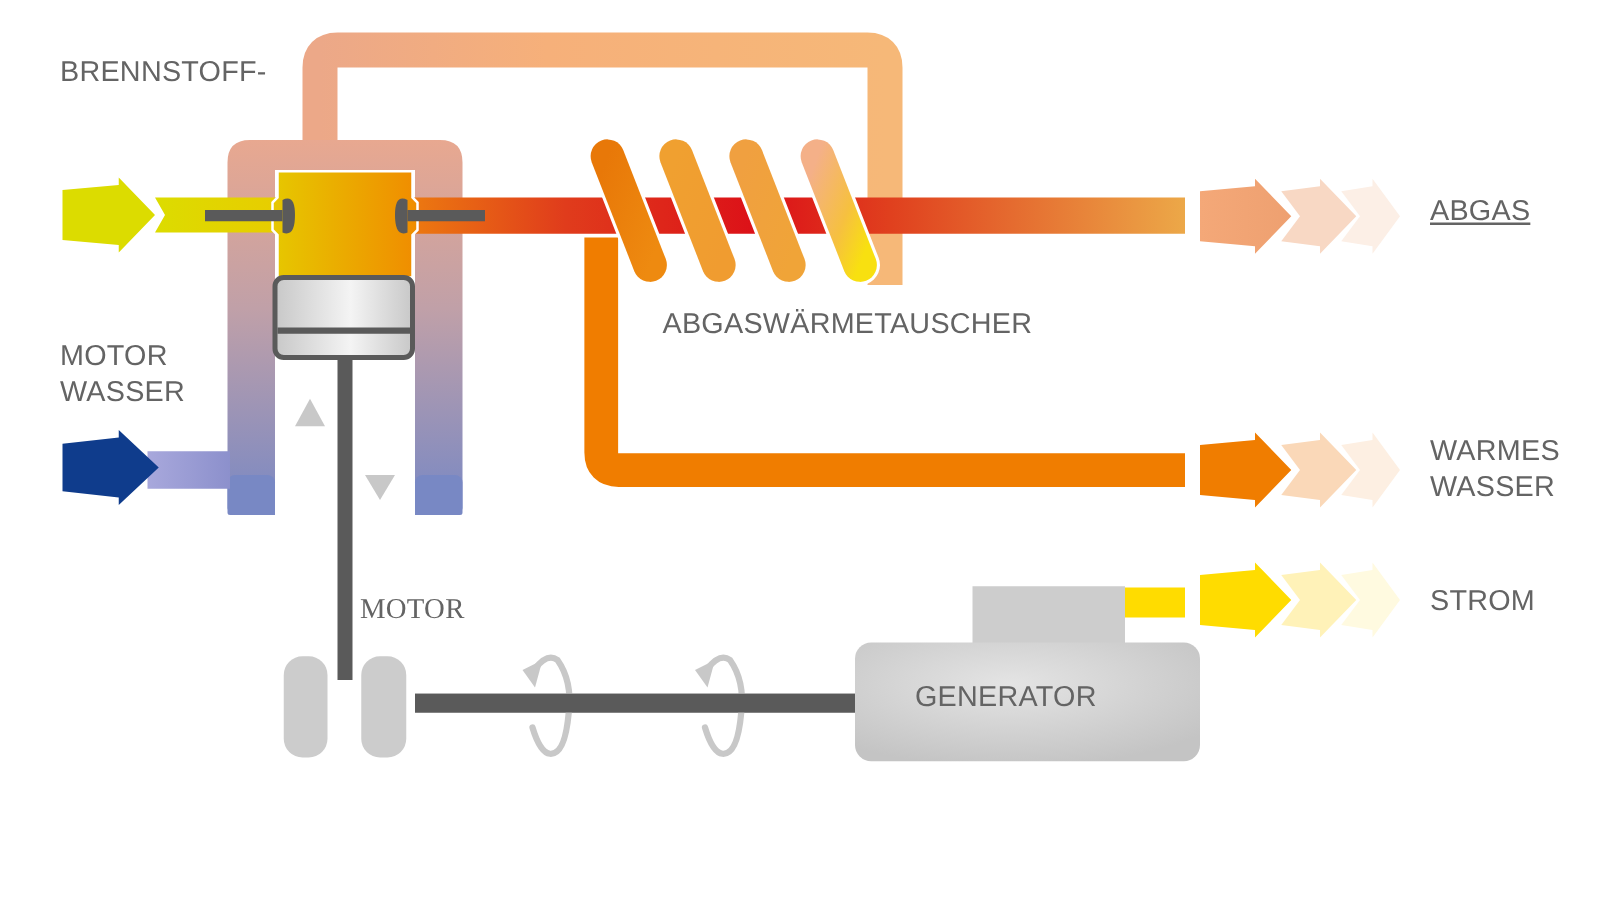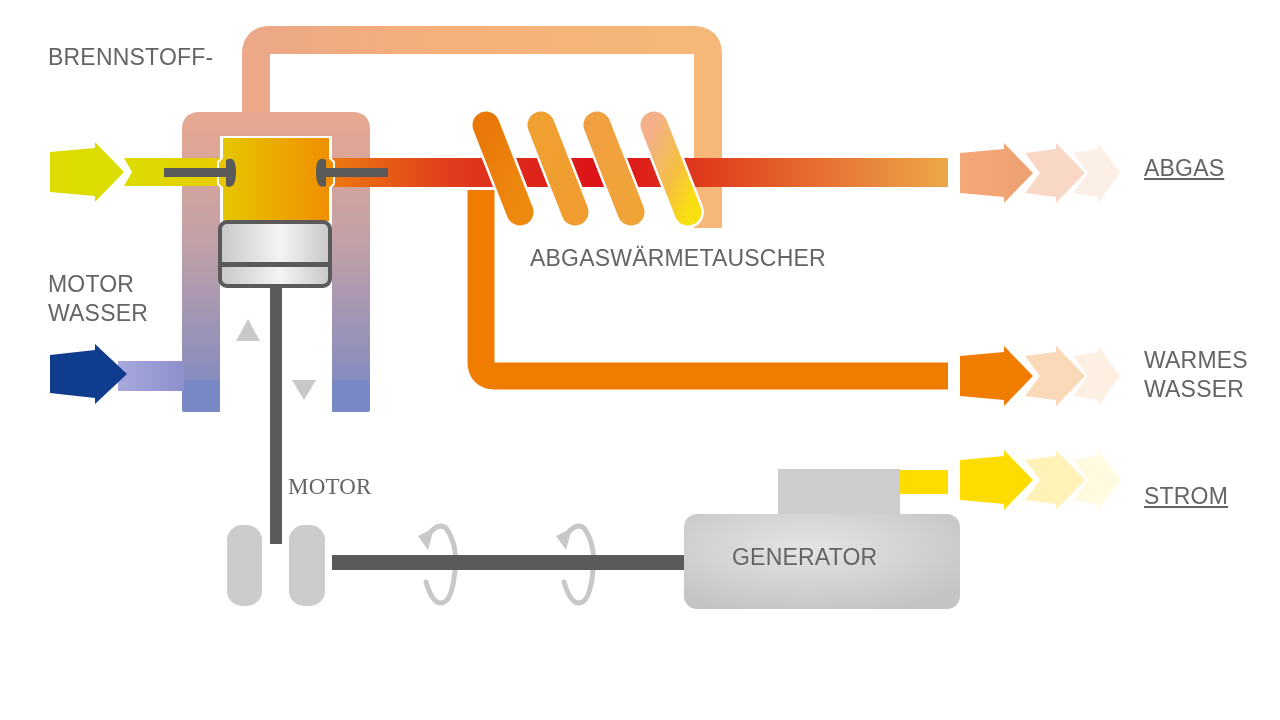--- a/index.html
+++ b/index.html
@@ -185,17 +185,17 @@
 
 <div class="lbl" style="left:514px; top:244px;margin-left:16px;">ABGASWÄRMETAUSCHER</div>
 
 <div class="lbl" style="left:1144px; top:154px;text-decoration:underline;">ABGAS</div>
 
 <div class="lbl" style="left:1144px; top:346px;">
   <span class="ln">WARMES</span>
   <span class="ln">WASSER</span>
 </div>
 
-<div class="lbl" style="left:1144px; top:482px;text-decoration:underline;">STROM</div>
+<div class="lbl" style="left:1144px; top:466px;">STROM</div>
 
 <div class="lbl" style="left:288px; top:472px;font-family:Liberation Serif, serif;">MOTOR</div>
 
 <div class="lbl" style="left:732px; top:543px;">GENERATOR</div>
 
 </body></html>

